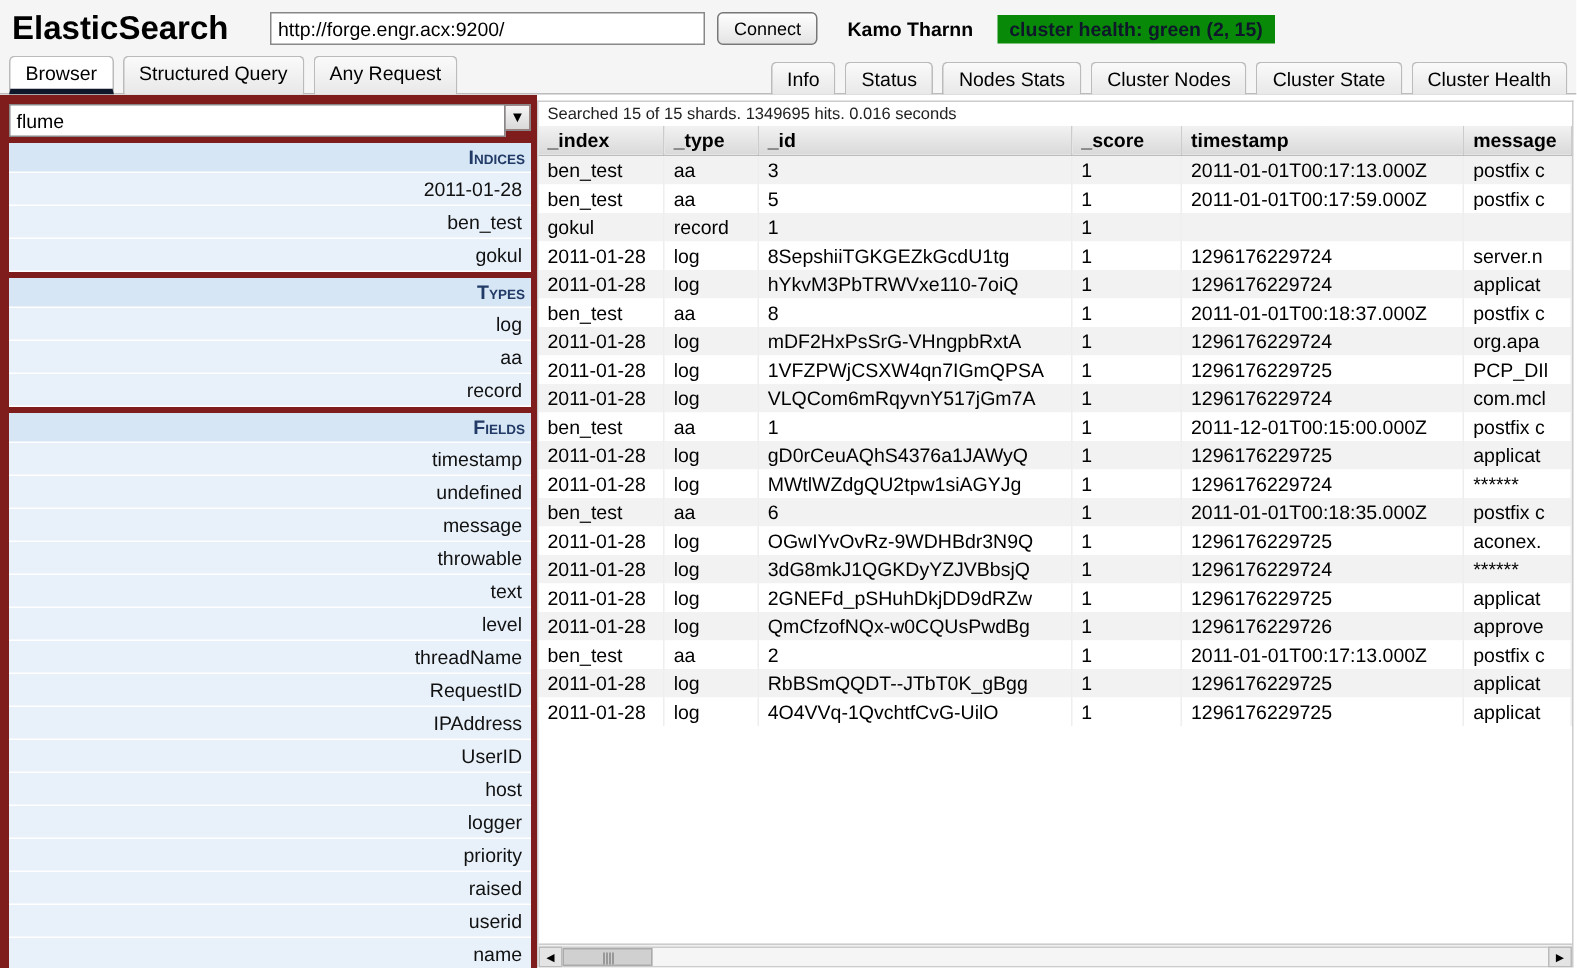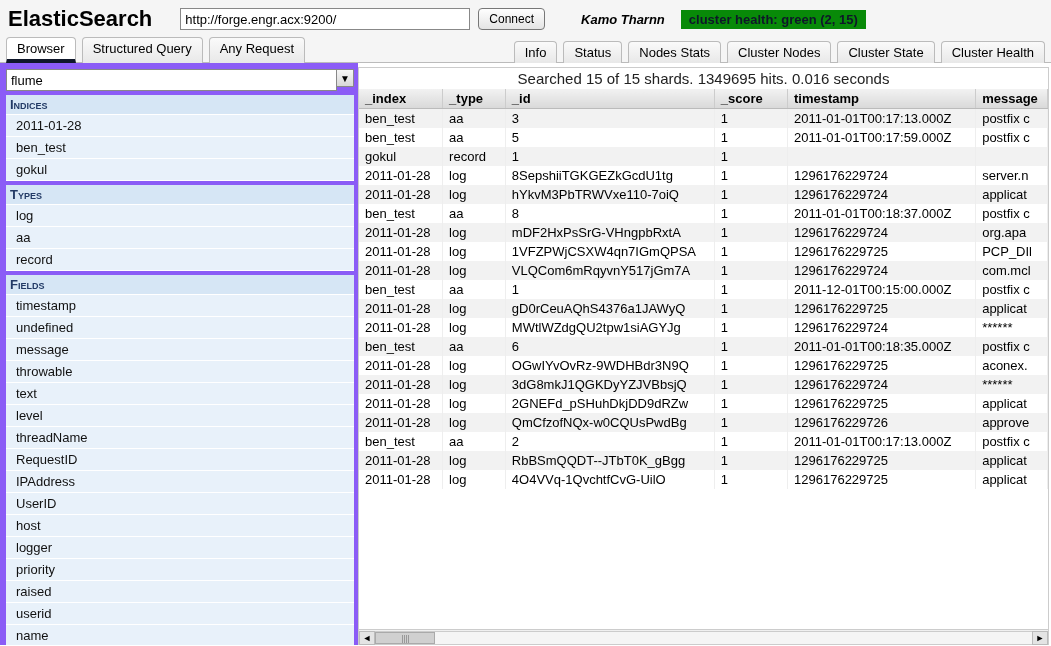--- a/index.html
+++ b/index.html
@@ -14,21 +14,21 @@
   }
   .title { font-size: 22px; font-weight: bold; padding-right: 20px; }
   .url-input {
     width: 290px; height: 22px; border: 1px solid #888; padding: 1px 4px; font-size: 13px;
     background: #fff;
   }
   .connect-btn {
     height: 22px; border: 1px solid #777; background: linear-gradient(#fefefe,#e4e4e4);
     border-radius: 4px; padding: 0 10px; font-size: 12px; cursor: pointer;
   }
-  .cluster-name { font-weight: bold; margin-left: 28px; font-style: italic; }
+  .cluster-name { font-weight: bold; margin-left: 12px; }
   .health {
     background: #088a08; color: #0f172a; font-weight: bold; padding: 2px 8px; margin-left: 8px;
   }
 
   
   .tabrow {
     display: flex; justify-content: space-between; align-items: flex-end;
     padding: 0 6px; background: #f5f5f5; border-bottom: 1px solid #bbb;
   }
   .tabs-left, .tabs-right { display: flex; gap: 6px; }
@@ -41,21 +41,22 @@
   }
   .tab.active { background: #fff; border-bottom: 4px solid #0f172a; }
   
   
   .main { display: flex; height: calc(646px - 64px); }
   
   
   .side {
     width: 358px; padding: 6px 4px 6px 6px;
     overflow-y: auto;
-    background: #8b5cf6;
+    background: #7f1d1d;
+    text-align: right;
   }
   .select-row { display: flex; }
   .select {
     flex: 1; height: 22px; border: 1px solid #888; background: #fff;
     display: flex; align-items: center; justify-content: space-between;
     padding: 0 4px; cursor: pointer;
   }
   .select-btn {
     width: 18px; height: 18px; border: 1px solid #888;
     display: flex; align-items: center; justify-content: center;
@@ -71,21 +72,21 @@
     background: #e8f1fa; border-bottom: 1px solid #fff;
     padding: 3px 6px 3px 10px; cursor: pointer; color: #111;
   }
 
   
   .results {
     flex: 1; border-left: 1px solid #ccc; border-right: 1px solid #ccc;
     display: flex; flex-direction: column; overflow: hidden;
     border-top: 1px solid #ccc; margin: 4px 2px 0 0;
   }
-  .status-line { padding: 2px 6px; font-size: 15px; color: #222; text-align: center; }
+  .status-line { padding: 2px 6px; font-size: 11px; color: #222; }
   .grid-wrap { flex: 1; overflow: hidden; position: relative; }
   .grid {
     overflow: auto; height: 100%;
   }
   table { border-collapse: collapse; width: 100%; font-size: 13px; }
   thead th {
     text-align: left; font-weight: bold;
     background: linear-gradient(#f2f2f2,#d9d9d9);
     border-right: 1px solid #ccc; border-bottom: 1px solid #bbb;
     padding: 2px 6px; position: sticky; top: 0;

